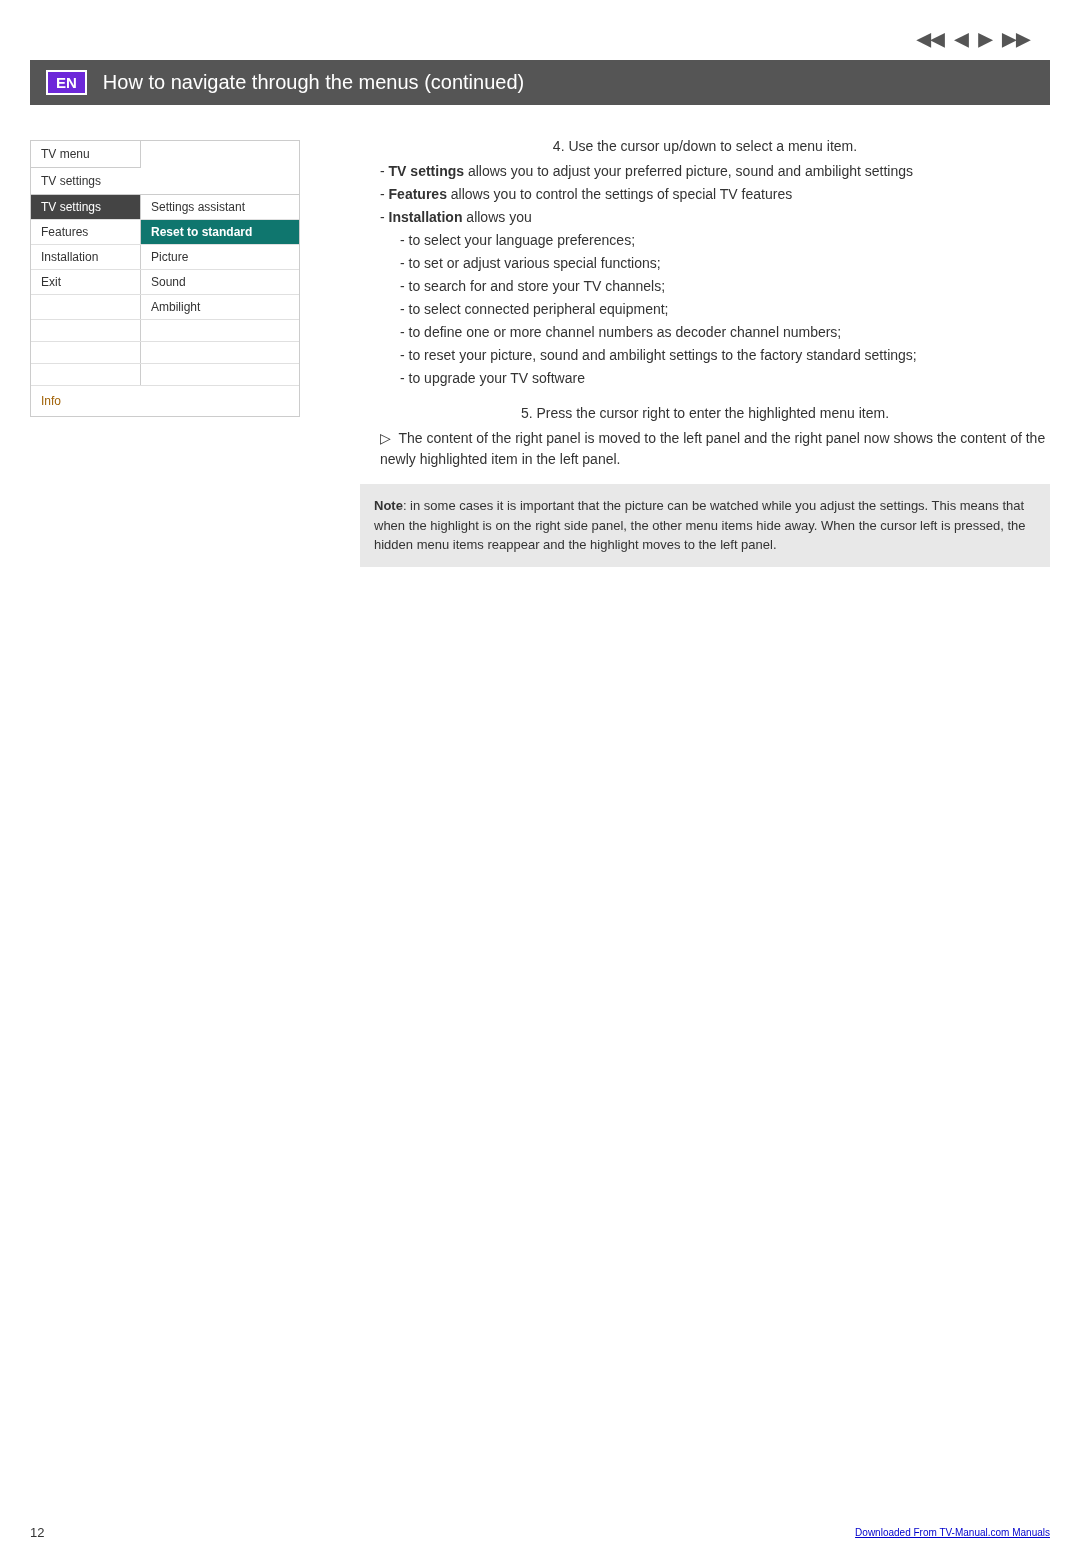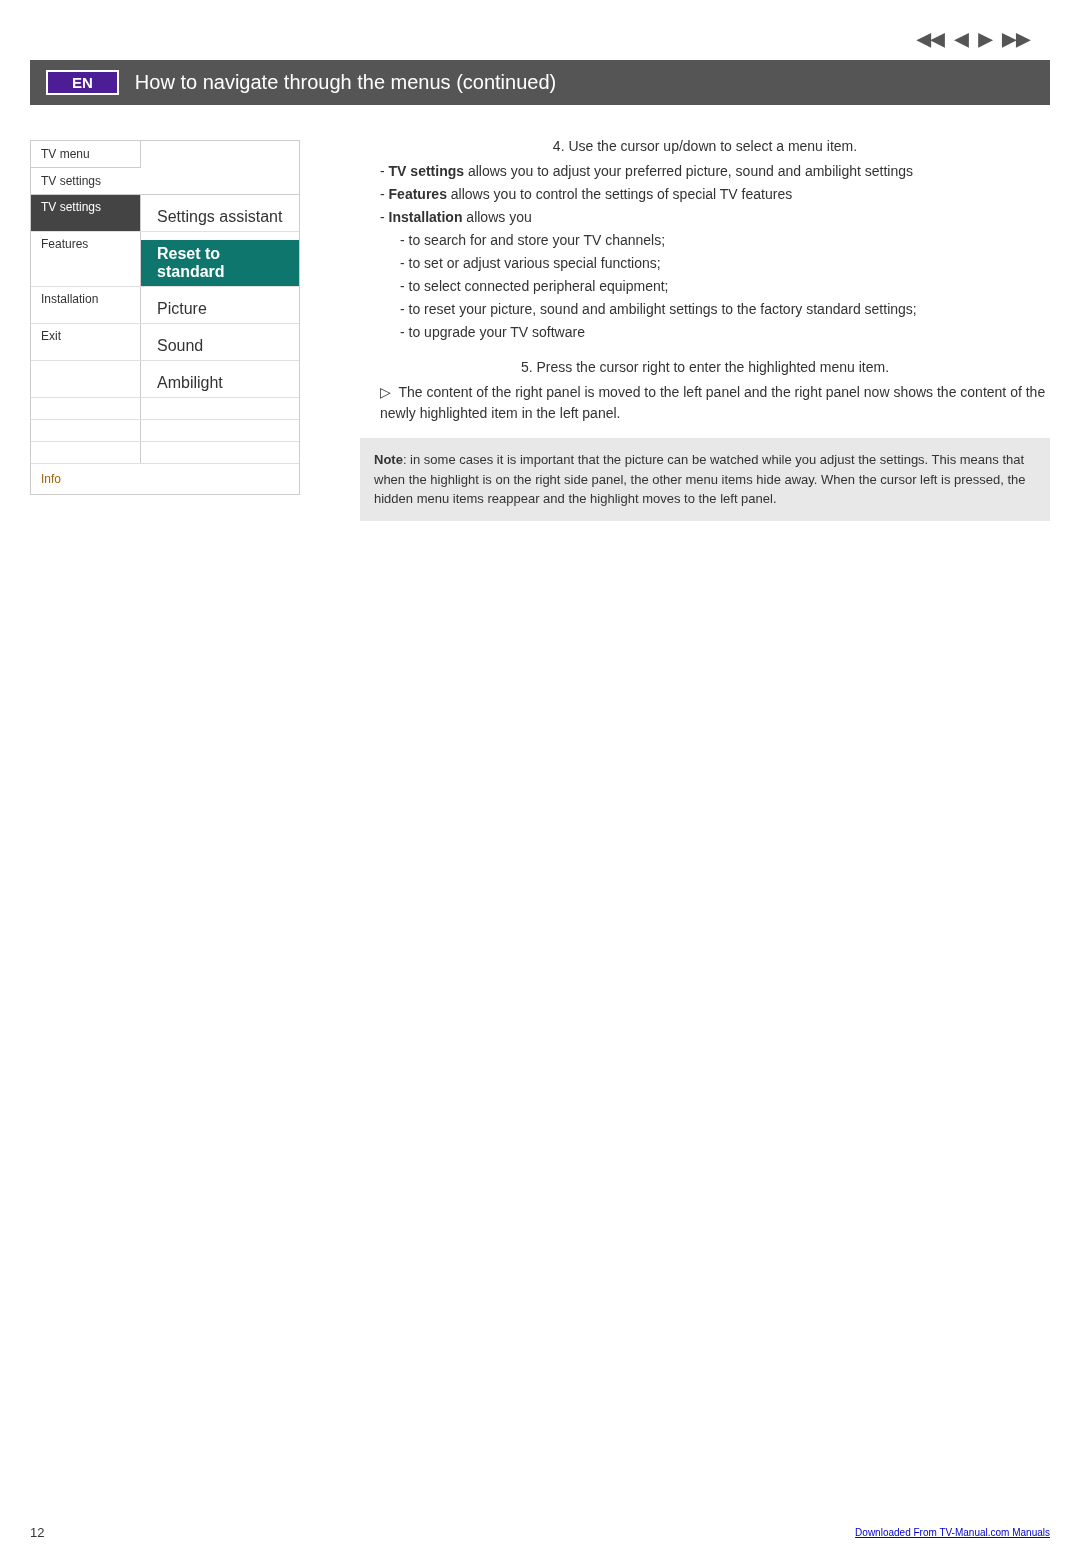--- a/index.html
+++ b/index.html
@@ -35,26 +35,26 @@
       top: 60px;
       left: 30px;
       right: 30px;
       background: #555555;
       padding: 10px 16px;
       display: flex;
       align-items: center;
       gap: 16px;
     }
     .header-en-badge {
-      background: #4c1d95;
+      background: #6d28d9;
       border: 2px solid #ffffff;
       color: #ffffff;
       font-weight: bold;
       font-size: 15px;
-      padding: 2px 24px;
+      padding: 2px 8px;
     }
     .header-title {
       color: #ffffff;
       font-size: 20px;
       font-weight: normal;
     }
 
     
     .main-content {
       position: absolute;
@@ -110,24 +110,23 @@
 
     .tv-menu-cell1 {
       width: 110px;
       padding: 5px 10px;
       font-size: 12px;
       color: #333;
       border-right: 1px solid #ccc;
     }
     .tv-menu-cell2 {
       flex: 1;
-      padding: 5px 16px;
-      font-size: 16px;
-      color: #333;
-      margin-top: 8px;
+      padding: 5px 10px;
+      font-size: 12px;
+      color: #333;
     }
     .cell-highlighted-gray {
       background: #0f766e;
       color: #ffffff;
       font-weight: bold;
     }
     .cell-selected-left {
       background: #444444;
       color: #ffffff;
     }
@@ -286,23 +285,25 @@
       </div>
       <div class="sub-item">
         - <strong>TV settings</strong> allows you to adjust your preferred picture, sound and ambilight settings
       </div>
       <div class="sub-item">
         - <strong>Features</strong> allows you to control the settings of special TV features
       </div>
       <div class="sub-item">
         - <strong>Installation</strong> allows you
       </div>
+      <div class="sub-sub-item">- to select your language preferences;</div>
+      <div class="sub-sub-item">- to set or adjust various special functions;</div>
       <div class="sub-sub-item">- to search for and store your TV channels;</div>
-      <div class="sub-sub-item">- to set or adjust various special functions;</div>
       <div class="sub-sub-item">- to select connected peripheral equipment;</div>
+      <div class="sub-sub-item">- to define one or more channel numbers as decoder channel numbers;</div>
       <div class="sub-sub-item">- to reset your picture, sound and ambilight settings to the factory standard settings;</div>
       <div class="sub-sub-item">- to upgrade your TV software</div>
     </div>
 
     <div class="instruction-item">
       <div class="instruction-number">
         <span>5. </span>
         <span>Press the cursor right to enter the highlighted menu item.</span>
       </div>
       <div class="sub-item">

